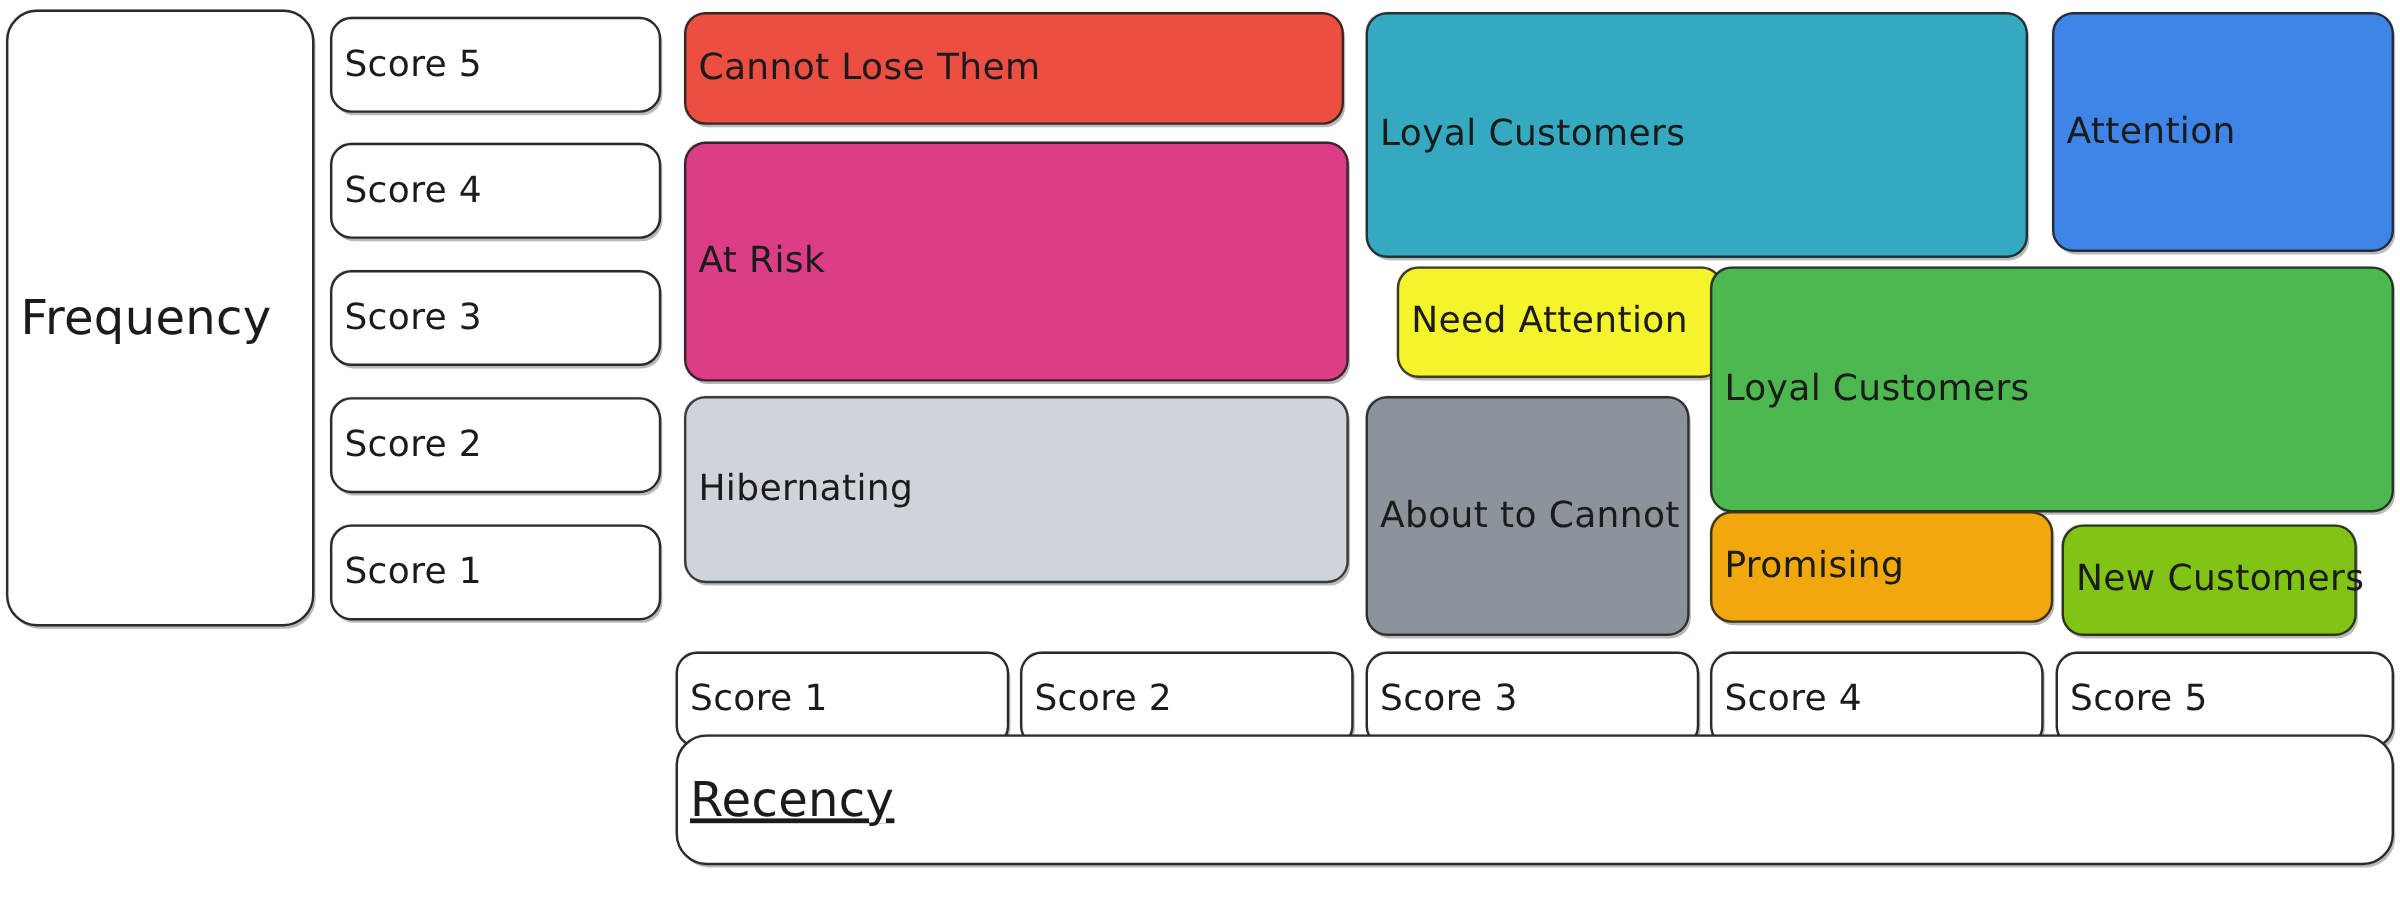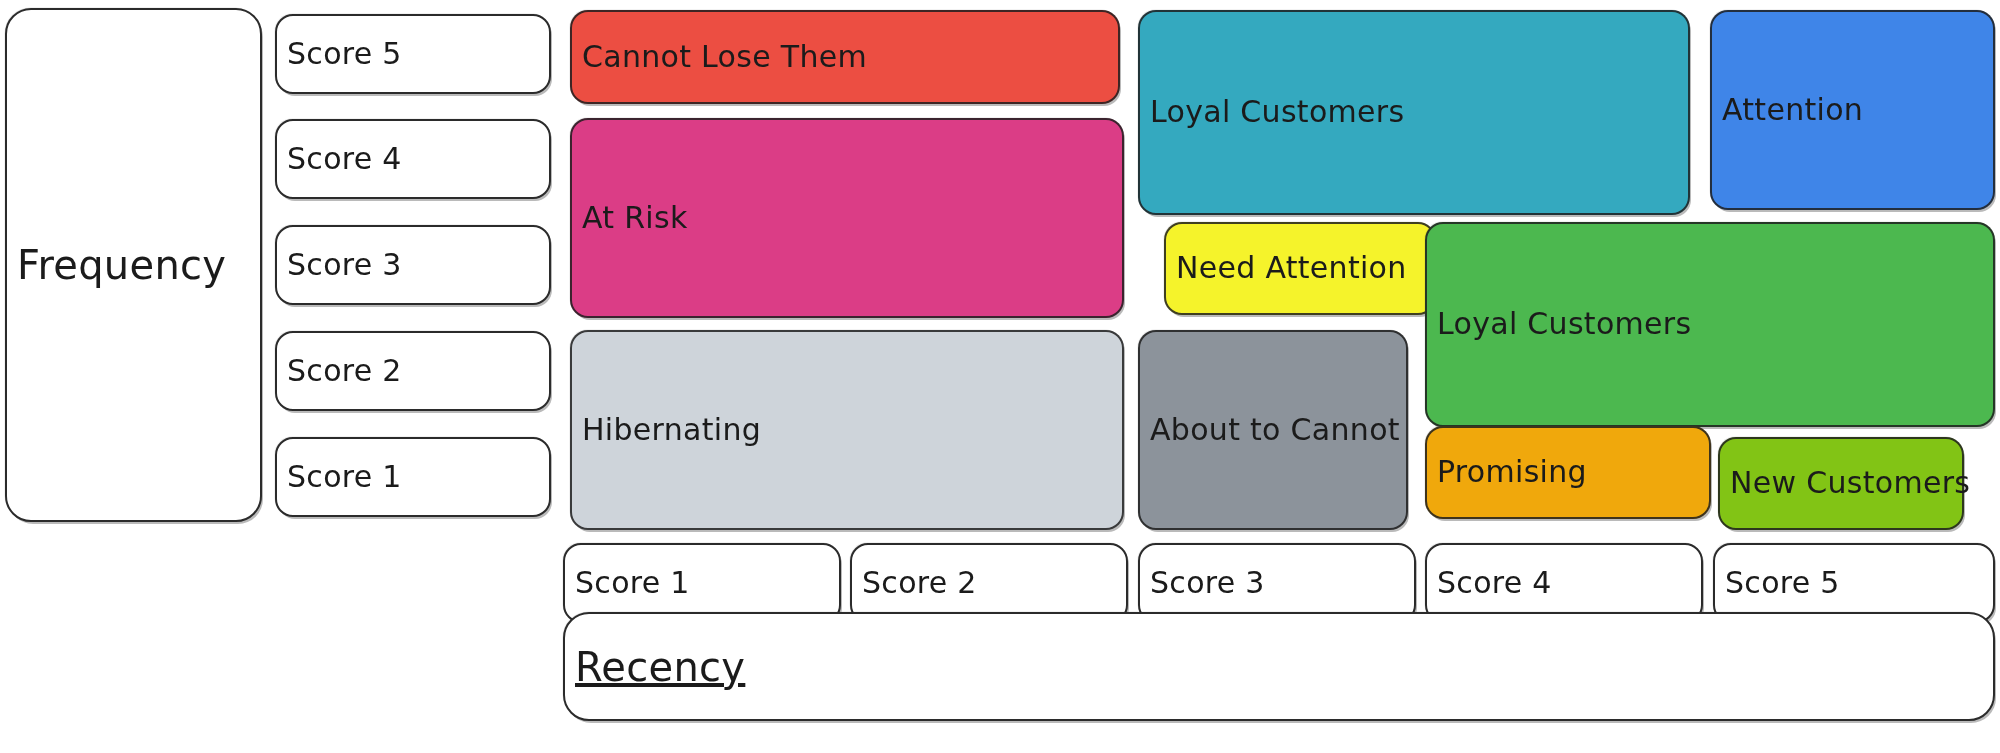--- a/index.html
+++ b/index.html
@@ -96,21 +96,21 @@
   </div>
 
   <div class="box seg fs-30" style="left:1138px; top:222px; width:272px; height:93px; background:#f5f32b;margin-left:26px;">
     <span class="lbl">Need Attention</span>
   </div>
 
   <div class="box seg fs-30" style="left:1425px; top:222px; width:570px; height:205px; background:#4cb84f;">
     <span class="lbl">Loyal Customers</span>
   </div>
 
-  <div class="box seg fs-30" style="left:570px; top:330px; width:554px; height:200px; background:#ced4da;">
+  <div class="box seg fs-30" style="left:570px; top:330px; width:554px; height:156px; background:#ced4da;">
     <span class="lbl">Hibernating</span>
   </div>
 
   <div class="box seg fs-30" style="left:1138px; top:330px; width:270px; height:200px; background:#8c939b;">
     <span class="lbl">About to Cannot</span>
   </div>
 
   <div class="box seg fs-30" style="left:1425px; top:426px; width:286px; height:93px; background:#f0a80c;">
     <span class="lbl">Promising</span>
   </div>

